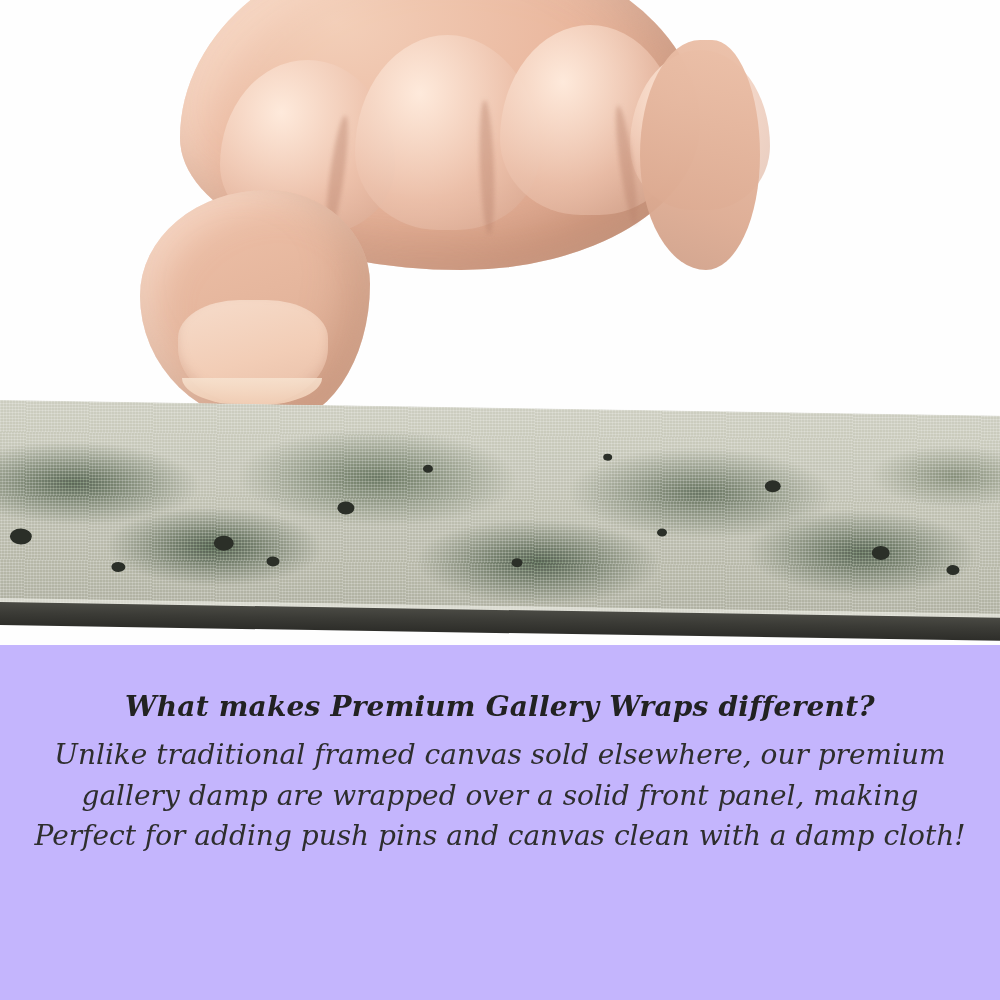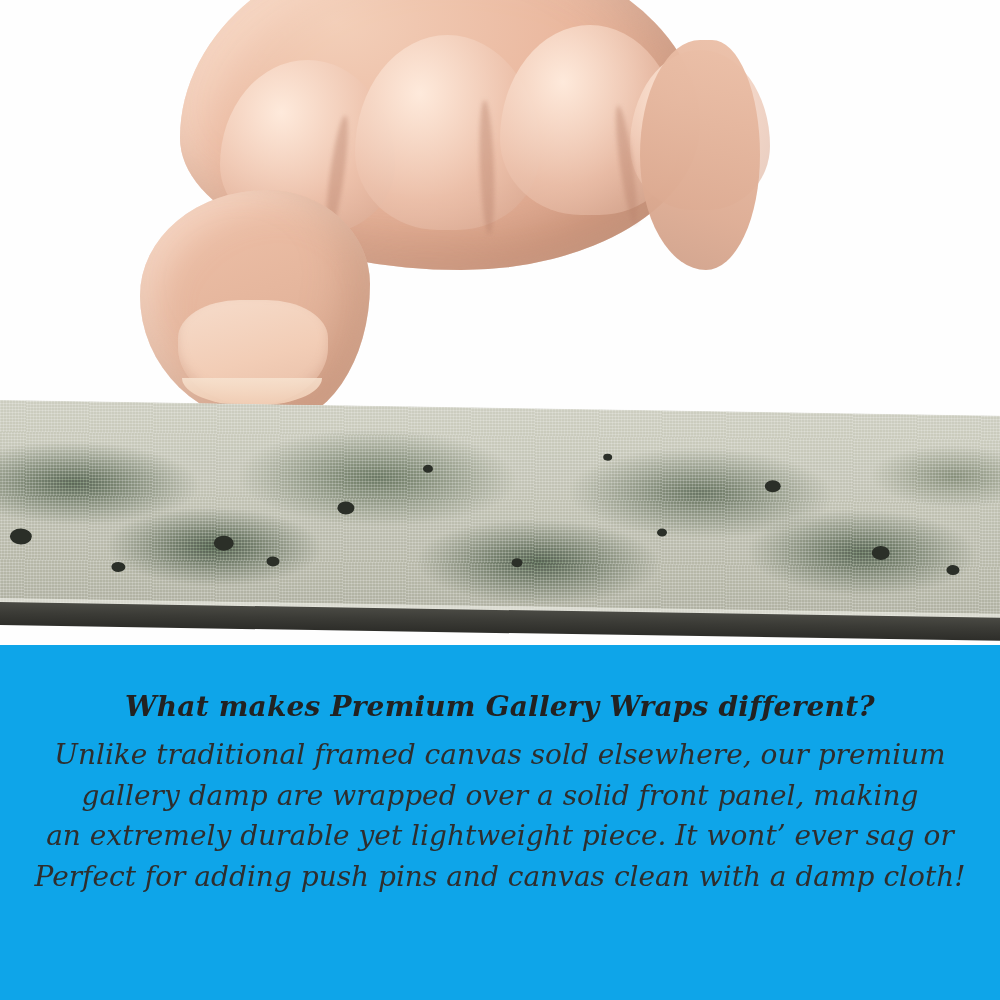--- a/index.html
+++ b/index.html
@@ -10,21 +10,21 @@
   body {
     width: 1000px;
     height: 1000px;
     overflow: hidden;
     font-family: "DejaVu Sans", sans-serif;
   }
   .page {
     position: relative;
     width: 1000px;
     height: 1000px;
-    background: #0ea5e9;
+    background: #c4b5fd;
     overflow: hidden;
   }
 
   
   .photo-area {
     position: absolute;
     left: 0;
     top: 0;
     width: 1000px;
     height: 645px;
@@ -252,18 +252,17 @@
       <div class="canvas-dark-edge"></div>
     </div>
 
   </div>
 
   <div class="caption">
     <div class="caption-heading">What makes Premium Gallery Wraps different?</div>
     <div class="caption-body">
       <p>Unlike traditional framed canvas sold elsewhere, our premium</p>
       <p>gallery damp are wrapped over a solid front panel, making</p>
-      <p>an extremely durable yet lightweight piece. It wont’ ever sag or</p>
       <p>Perfect for adding push pins and canvas clean with a damp cloth!</p>
     </div>
   </div>
 
 </div>
 
 </body></html>

